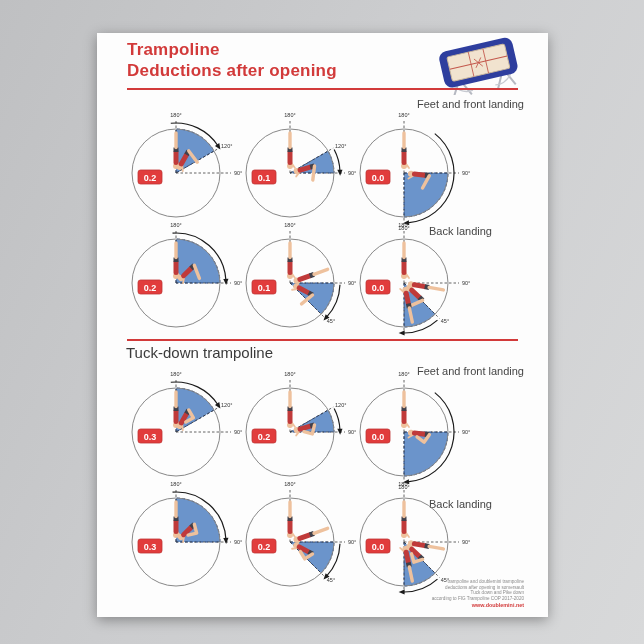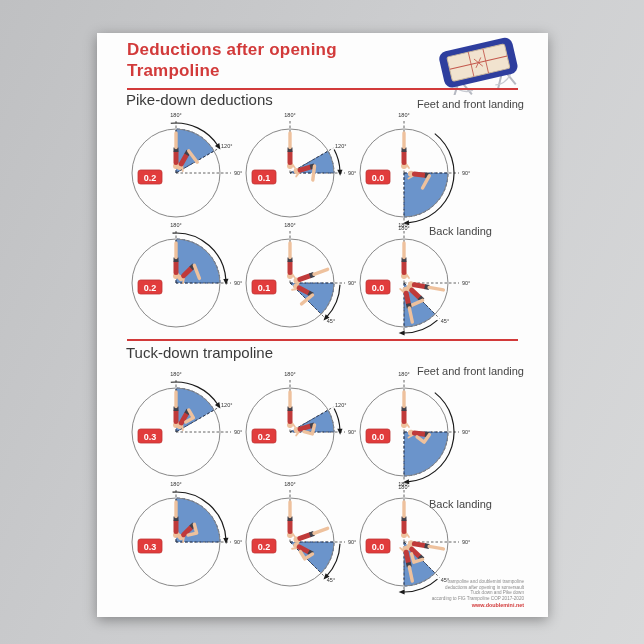--- a/index.html
+++ b/index.html
@@ -25,41 +25,40 @@
   .footer .link{color:#d23a3a;font-size:5.4px;font-weight:bold;margin-top:1.5px;}
   svg text{font-family:"Liberation Sans",sans-serif;}
 </style>
 </head>
 <body>
 
 <div class="stage">
   <div class="poster">
 
     <div class="title">
+      <div>Trampoline</div>
       <div>Deductions after opening</div>
-      <div>Trampoline</div>
     </div>
 
     <svg class="tramp-icon" width="92" height="60" viewBox="0 0 92 60">
       <g transform="rotate(-13 46 28)">
         <path d="M20,45 L13,57 M26,45 L32,57 M65,45 L59,57 M71,45 L77,57" stroke="#b6b9c2" stroke-width="2" fill="none"></path>
         <path d="M16,45 Q24,55 34,53 M75,45 Q67,55 57,53" stroke="#c7cad1" stroke-width="1.4" fill="none"></path>
         <rect x="8" y="9" width="75" height="37" rx="8" fill="#2e3e9e"></rect>
         <rect x="16" y="15" width="59" height="25" rx="2" fill="#f1e3cf" stroke="#cbb89d" stroke-width="1"></rect>
         <line x1="16" y1="27.5" x2="75" y2="27.5" stroke="#c3574b" stroke-width="1"></line>
         <line x1="38" y1="15" x2="38" y2="40" stroke="#c3574b" stroke-width="0.8"></line>
         <line x1="53" y1="15" x2="53" y2="40" stroke="#c3574b" stroke-width="0.8"></line>
         <line x1="42" y1="23" x2="49" y2="32" stroke="#c3574b" stroke-width="0.8"></line>
         <line x1="49" y1="23" x2="42" y2="32" stroke="#c3574b" stroke-width="0.8"></line>
       </g>
     </svg>
 
     <div class="rule r0"></div>
 
-    <div class="sec-heading h0">Pike-down deductions</div>
     <div class="row-label rl00">Feet and front landing</div>
     <div class="diag-row dr00">
         <div class="diag-cell" style="left: 21px;"><svg width="132" height="124" viewBox="0 0 132 124">
             <path d="M58,62 L58,18 A44,44 0 0 1 96.10511776651529,40 Z" fill="#6b94cb" stroke="#2a4a86" stroke-width="1" stroke-dasharray="3,2"></path>
             <line x1="58" y1="62" x2="58" y2="10" stroke="#3c3c3c" stroke-width="0.8" stroke-dasharray="2.5,2"></line>
             <line x1="58" y1="62" x2="101.30127018922192" y2="36.99999999999999" stroke="#3c3c3c" stroke-width="0.8" stroke-dasharray="2.5,2"></line>
             <line x1="58" y1="62" x2="113" y2="62" stroke="#3c3c3c" stroke-width="0.8" stroke-dasharray="2.5,2"></line>
             <circle cx="58" cy="62" r="44" fill="none" stroke="#888888" stroke-width="1"></circle>
             <path d="M52.77357683661732,12.273905231586333 A50,50 0 0 1 99.9335283972712,34.768048249248636" fill="none" stroke="#1a1a1a" stroke-width="1.2"></path>
             <polygon points="102.38440405483883,38.54206580500304 96.93602636809057,34.926103888369575 101.29711332140677,32.09398090629143" fill="#1a1a1a"></polygon>

